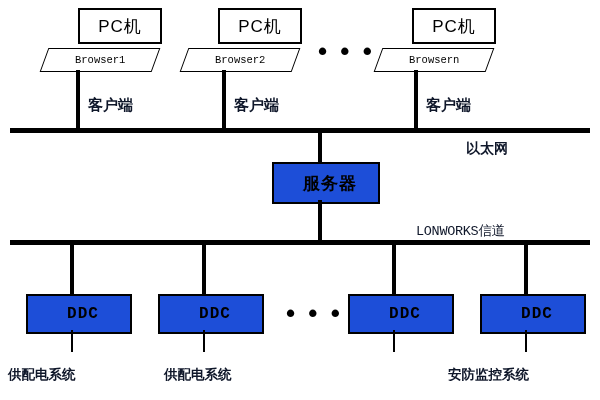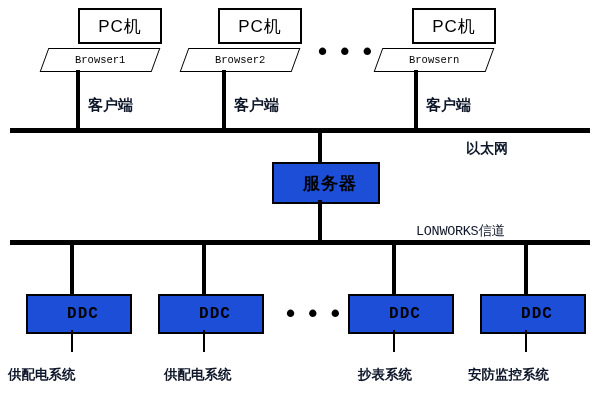--- a/index.html
+++ b/index.html
@@ -146,22 +146,21 @@
   <div class="abs vline" style="left:203px; top:330px; width:2px; height:22px;"></div>
   <div class="abs lbl sys" style="left:164px; top:366px;">供配电系统</div>
 
   <div class="abs dots" style="left:286px; top:300px;">• • •</div>
 
   <div class="abs vline" style="left:392px; top:240px; width:4px; height:56px;"></div>
   <div class="abs node ddc" style="left:348px; top:294px; width:94px; height:36px;">
     <span>DDC</span>
   </div>
   <div class="abs vline" style="left:393px; top:330px; width:2px; height:22px;"></div>
-  <div class="abs lbl sys" style="left:358px; top:366px;">抄表系统</div>
 
   <div class="abs vline" style="left:524px; top:240px; width:4px; height:56px;"></div>
   <div class="abs node ddc" style="left:480px; top:294px; width:94px; height:36px;">
     <span>DDC</span>
   </div>
   <div class="abs vline" style="left:525px; top:330px; width:2px; height:22px;"></div>
-  <div class="abs lbl sys" style="left:468px; top:366px;text-align:right;">安防监控系统</div>
+  <div class="abs lbl sys" style="left:448px; top:366px;text-align:right;">安防监控系统</div>
 
 </div>
 
 </body></html>

